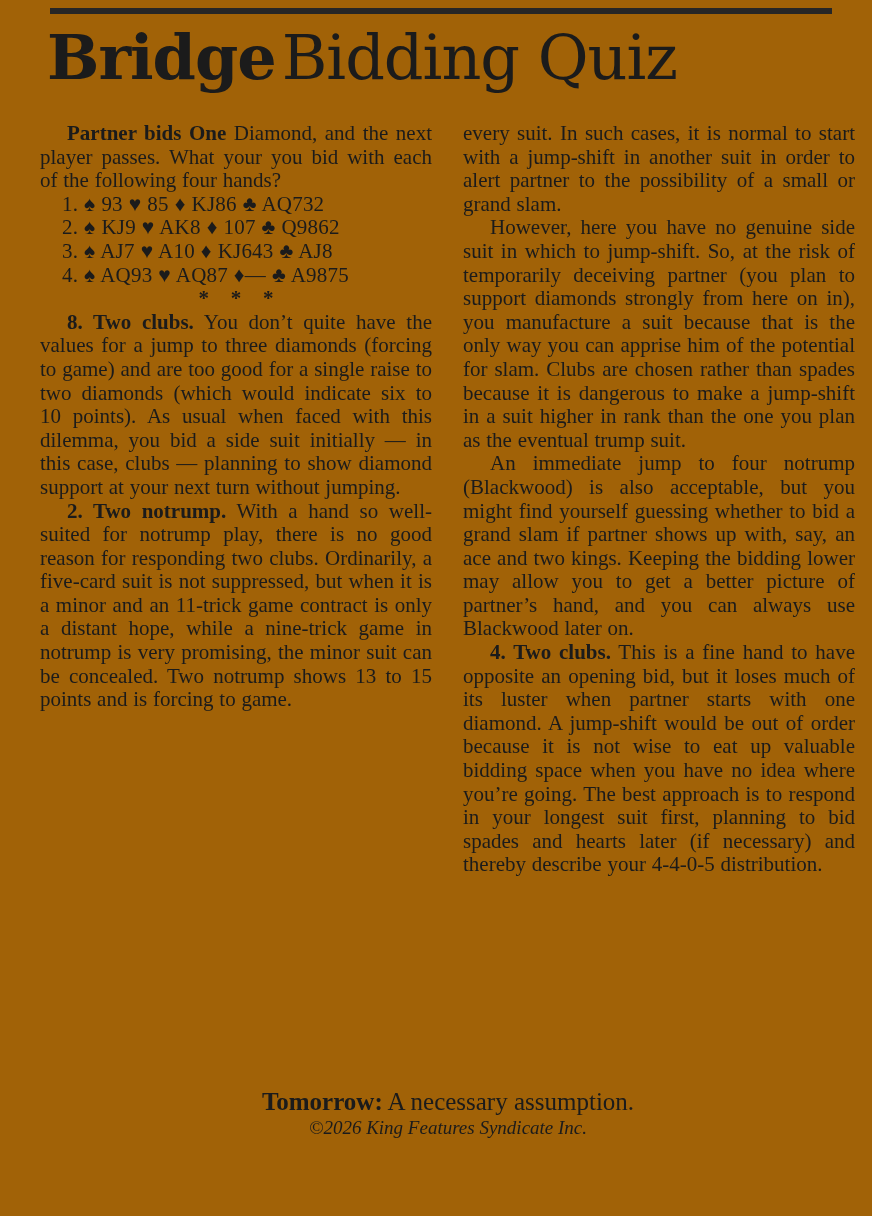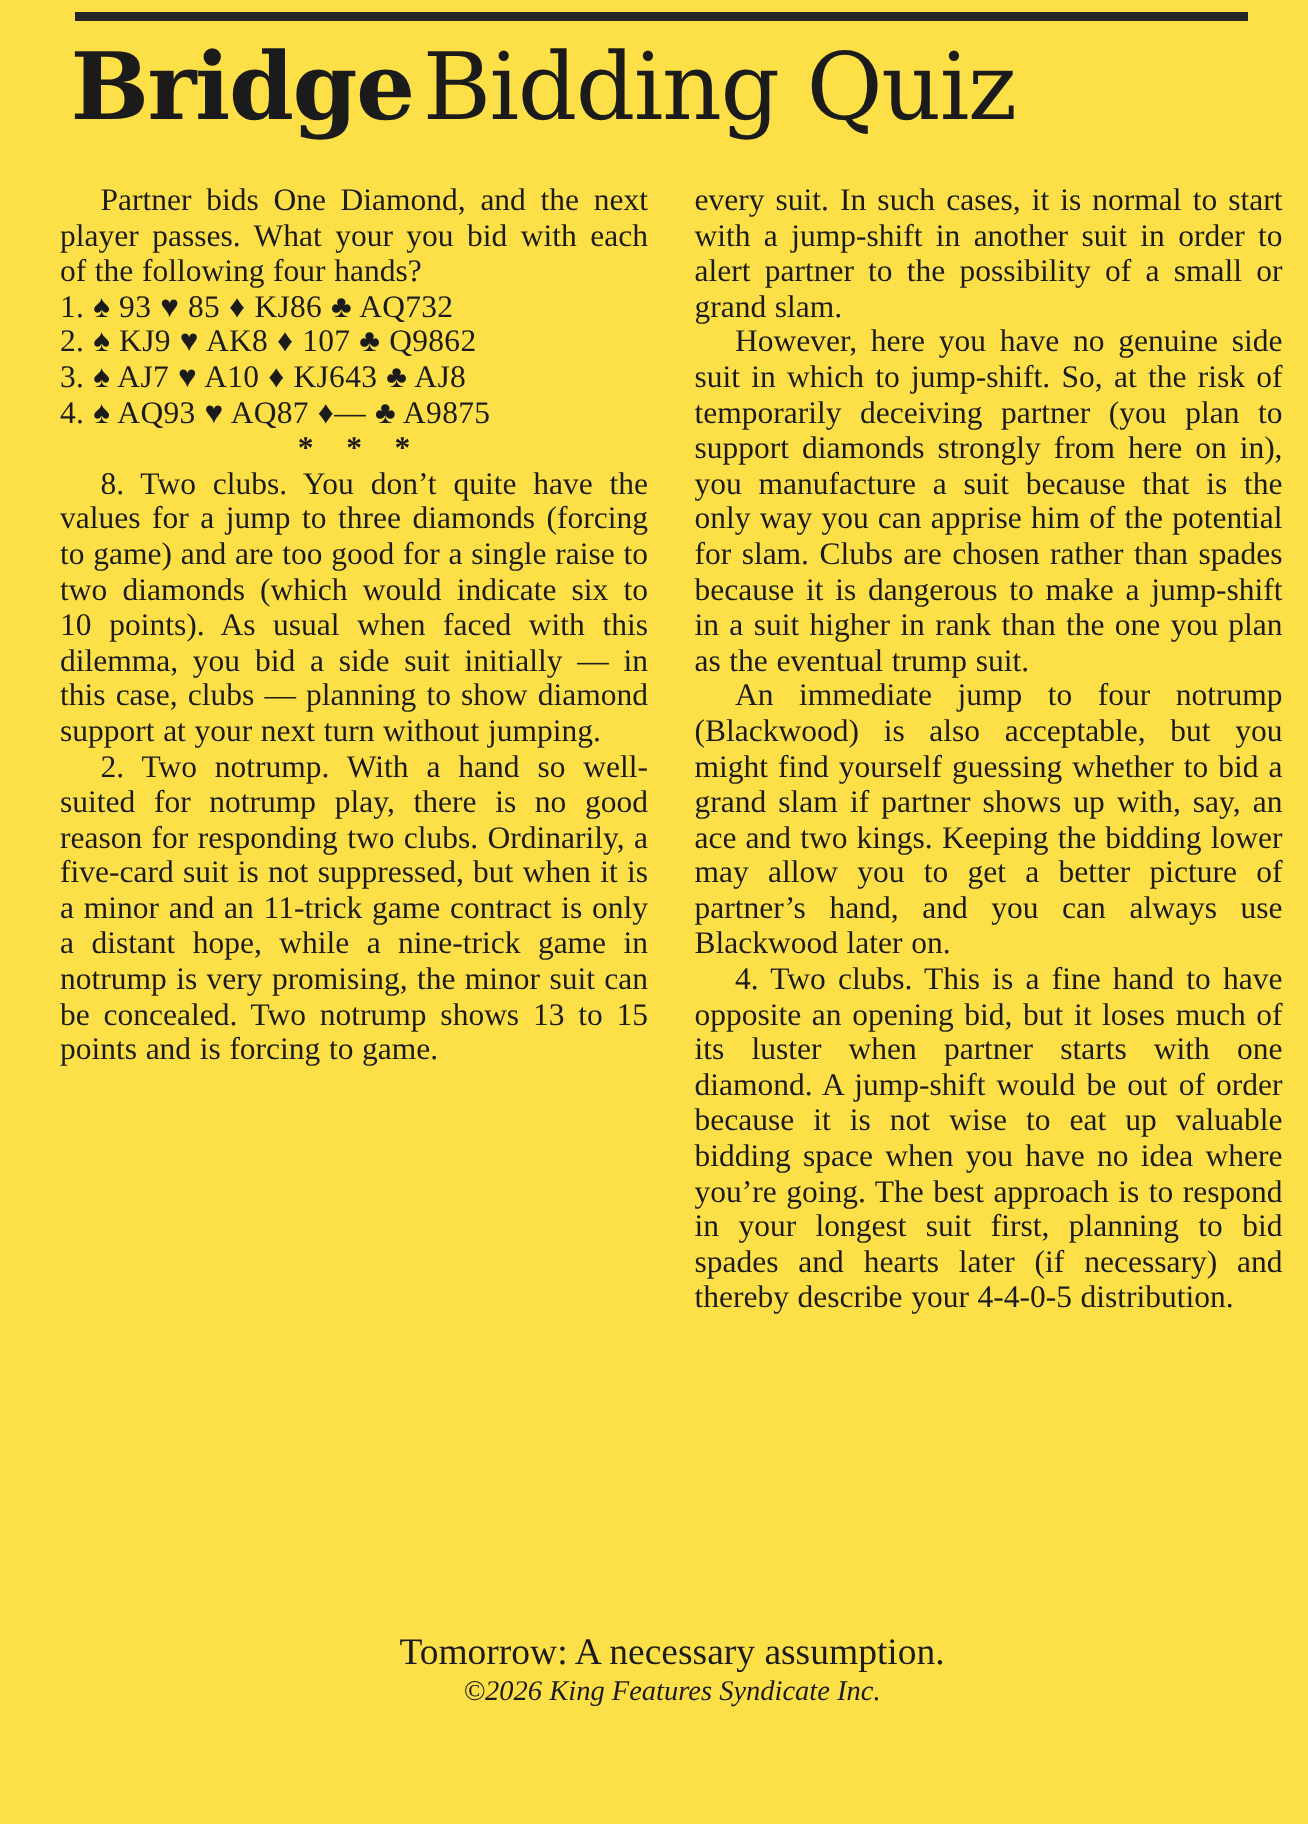--- a/index.html
+++ b/index.html
@@ -4,21 +4,21 @@
 <style>
   html, body {
     margin: 0;
     padding: 0;
     background: #ffffff;
   }
   .page {
     position: relative;
     width: 872px;
     height: 1216px;
-    background: #fde047;
+    background: #a16207;
     color: #1b1b1b;
     font-family: "Liberation Serif", "DejaVu Serif", serif;
     overflow: hidden;
   }
   .top-rule {
     position: absolute;
     left: 50px;
     top: 8px;
     width: 782px;
     height: 6px;
@@ -56,20 +56,21 @@
     hyphens: auto;
     -webkit-hyphens: auto;
     word-spacing: 0.5px;
   }
   .col p { margin: 0; }
   .col p.indent { text-indent: 27px; }
   .col p.justify-last { text-align-last: justify; }
   .hand-line {
     white-space: nowrap;
     letter-spacing: 0.2px;
+    margin-left: 22px;
   }
   .separator {
     text-align: center;
     font-weight: bold;
     letter-spacing: 8px;
     text-indent: 8px;
   }
   .footer {
     position: absolute;
     left: 40px;
@@ -79,21 +80,21 @@
   }
   .tomorrow {
     font-size: 25px;
     line-height: 28px;
   }
   .copyright {
     font-size: 19px;
     line-height: 24px;
     font-style: italic;
   }
-  b { font-weight: normal; }
+  b { font-weight: bold; }
 </style>
 </head>
 <body>
 
 <div class="page">
 
   <div class="top-rule"></div>
 
   <h1 class="masthead"><span class="t-bold">Bridge</span><span class="t-reg">Bidding Quiz</span></h1>
 

